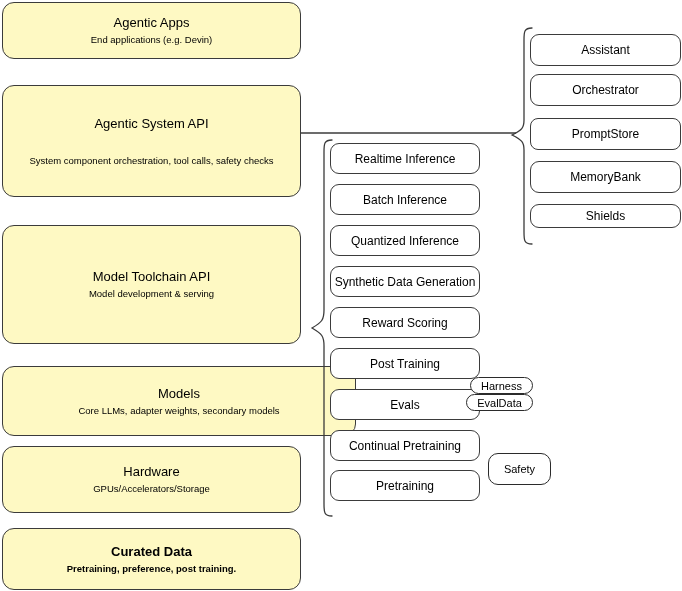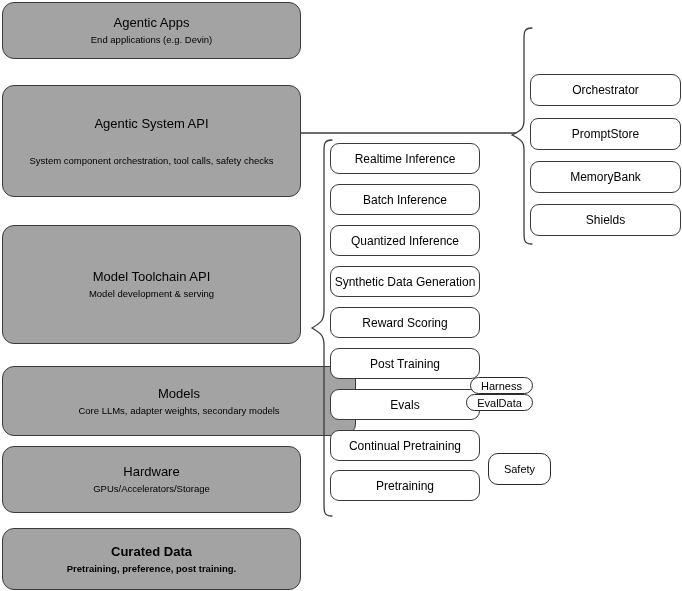--- a/index.html
+++ b/index.html
@@ -16,21 +16,21 @@
     width: 682px;
     height: 591px;
     overflow: hidden;
     background: #ffffff;
   }
   .box {
     position: absolute;
     box-sizing: border-box;
     border: 1.3px solid #3b3b3b;
     border-radius: 12px;
-    background: #a3a3a3;
+    background: #fef9c3;
     display: flex;
     flex-direction: column;
     align-items: center;
     justify-content: center;
     text-align: center;
   }
   .box .title {
     font-size: 13px;
     line-height: 16px;
     color: #000;
@@ -180,26 +180,29 @@
       <path d="M22 2
                C 14 2, 14 6, 14 14
                L 14 94
                C 14 102, 12 104, 2 109
                C 12 114, 14 116, 14 124
                L 14 206
                C 14 214, 14 218, 22 218" stroke="#3b3b3b" stroke-width="1.3" fill="none" stroke-linecap="round"></path>
     </svg>
   </div>
 
+  <div class="chip" style="left:530px; top:34px; width:151px; height:32px;">
+    <span>Assistant</span>
+  </div>
   <div class="chip" style="left:530px; top:74px; width:151px; height:32px;">
     <span>Orchestrator</span>
   </div>
   <div class="chip" style="left:530px; top:118px; width:151px; height:32px;border-radius:8px;">
     <span>PromptStore</span>
   </div>
   <div class="chip" style="left:530px; top:161px; width:151px; height:32px;">
     <span>MemoryBank</span>
   </div>
-  <div class="chip" style="left:530px; top:204px; width:151px; height:32px;">
+  <div class="chip" style="left:530px; top:204px; width:151px; height:24px;">
     <span>Shields</span>
   </div>
 
 </div>
 
 </body></html>

